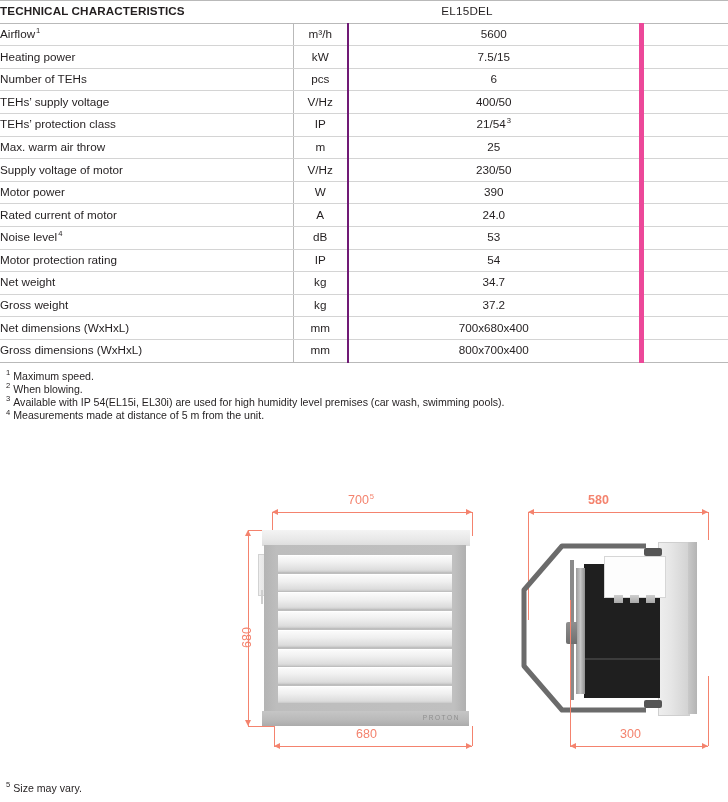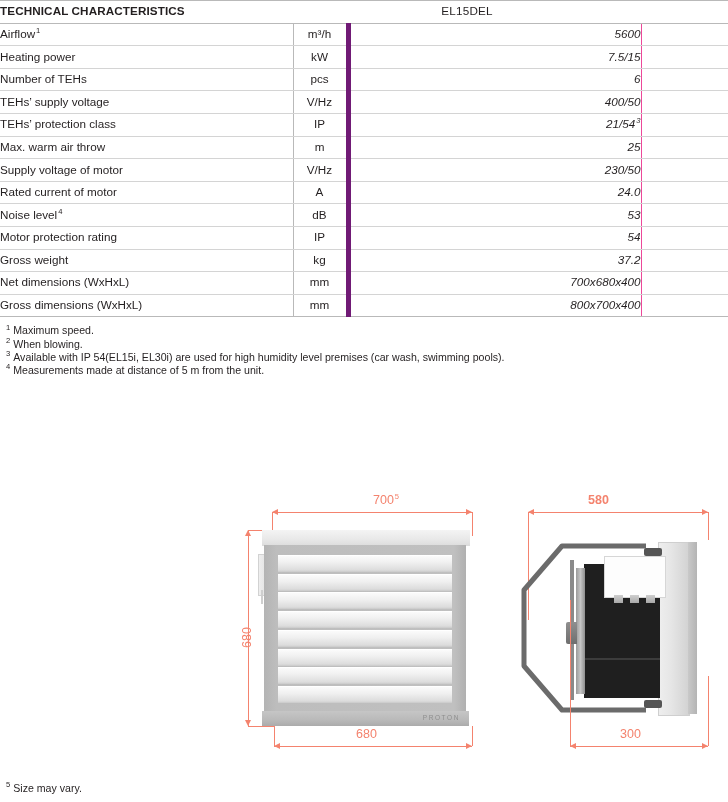--- a/index.html
+++ b/index.html
@@ -59,27 +59,26 @@
   }
   .spec-table tbody tr:first-child td { border-top: 1px solid #b9b9b9; }
   .spec-table tbody tr:last-child td  { border-bottom: 1px solid #b9b9b9; }
 
   td.cell-name {
     padding-left: 6px;
     border-right: 1px solid #b9b9b9;
   }
   td.cell-unit {
     text-align: center;
-    border-right: 5px solid #701a75;
+    border-right: 2px solid #701a75;
     margin-left: 46px;
   }
   td.cell-value {
-    text-align: right;
-    border-right: 1px solid #ec4899;
-    font-style: italic;
+    text-align: center;
+    border-right: 5px solid #ec4899;
   }
   td.cell-extra { }
 
   sup {
     font-size: 7.6px;
     vertical-align: super;
     line-height: 0;
     padding-left: 1px;
   }
 
@@ -292,35 +291,47 @@
         <td class="cell-value">25</td>
         <td class="cell-extra"></td>
       </tr>
       <tr>
         <td class="cell-name">Supply voltage of motor</td>
         <td class="cell-unit">V/Hz</td>
         <td class="cell-value">230/50</td>
         <td class="cell-extra"></td>
       </tr>
       <tr>
+        <td class="cell-name">Motor power</td>
+        <td class="cell-unit">W</td>
+        <td class="cell-value">390</td>
+        <td class="cell-extra"></td>
+      </tr>
+      <tr>
         <td class="cell-name">Rated current of motor</td>
         <td class="cell-unit">A</td>
         <td class="cell-value">24.0</td>
         <td class="cell-extra"></td>
       </tr>
       <tr>
         <td class="cell-name">Noise level<sup>4</sup></td>
         <td class="cell-unit">dB</td>
         <td class="cell-value">53</td>
         <td class="cell-extra"></td>
       </tr>
       <tr>
         <td class="cell-name">Motor protection rating</td>
         <td class="cell-unit">IP</td>
         <td class="cell-value">54</td>
+        <td class="cell-extra"></td>
+      </tr>
+      <tr>
+        <td class="cell-name">Net weight</td>
+        <td class="cell-unit">kg</td>
+        <td class="cell-value">34.7</td>
         <td class="cell-extra"></td>
       </tr>
       <tr>
         <td class="cell-name">Gross weight</td>
         <td class="cell-unit">kg</td>
         <td class="cell-value">37.2</td>
         <td class="cell-extra"></td>
       </tr>
       <tr>
         <td class="cell-name">Net dimensions (WxHxL)</td>
@@ -350,21 +361,21 @@
 
 <div class="drawings">
 
   <div>
 
     <div class="dim-line dim-h" style="left:272px; top:32px; width:200px;"></div>
     <div class="arrow arrow-l" style="left:272px; top:29px;"></div>
     <div class="arrow arrow-r" style="left:466px; top:29px;"></div>
     <div class="dim-line dim-v" style="left:272px; top:32px; height:24px;"></div>
     <div class="dim-line dim-v" style="left:472px; top:32px; height:24px;"></div>
-    <div class="dim-label" style="left:348px; top:13px;margin-left:25px;"><span>700</span><sup>5</sup></div>
+    <div class="dim-label" style="left:348px; top:13px;"><span>700</span><sup>5</sup></div>
 
     <div class="dim-line dim-v" style="left:248px; top:50px; height:196px;"></div>
     <div class="arrow arrow-u" style="left:245px; top:50px;"></div>
     <div class="arrow arrow-d" style="left:245px; top:240px;"></div>
     <div class="dim-line dim-h" style="left:248px; top:50px; width:22px;"></div>
     <div class="dim-line dim-h" style="left:248px; top:246px; width:26px;"></div>
     <div class="dim-label vert" style="left:240px; top:168px;">680</div>
 
     <div class="front-view">
       <div class="fv-side-tab"></div>

